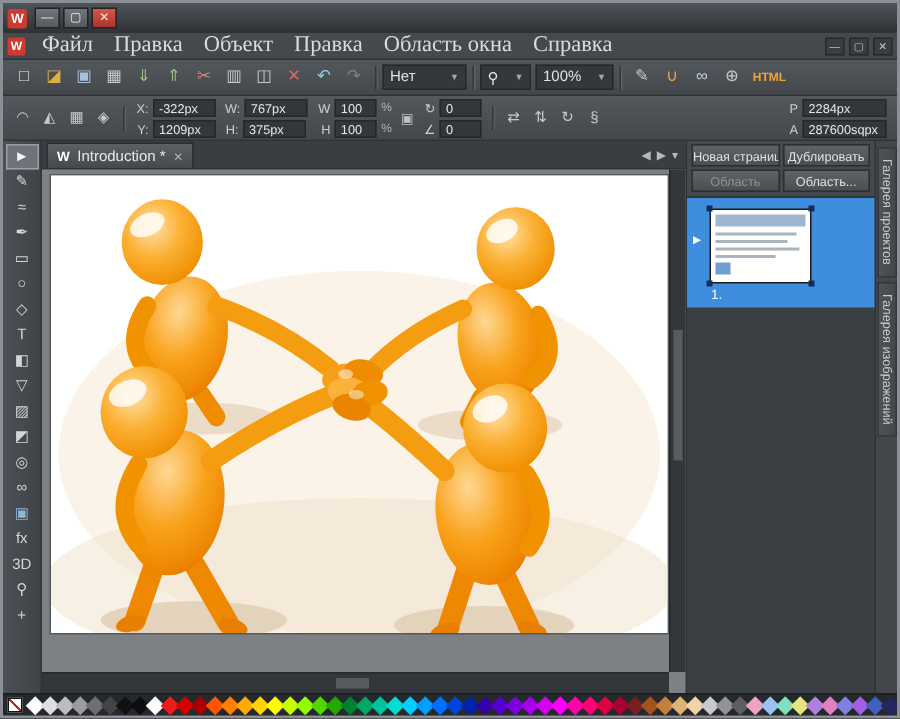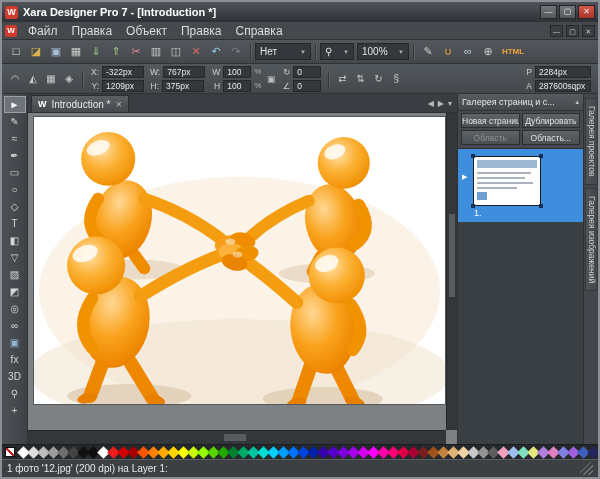--- a/index.html
+++ b/index.html
@@ -21,21 +21,21 @@
   .wbtns { display: flex; gap: 2px; }
   .wbtn { width: 17px; height: 14px; background: linear-gradient(#71777c,#54595d); border: 1px solid #212528;
     color: #f0f0f0; font-size: 8px; line-height: 12px; text-align: center; }
   .wbtn.close { background: linear-gradient(#d8564a,#a8352b); }
   
   .menubar { height: 18px; flex: 0 0 18px; background: #45494d; border-bottom: 1px solid #2e3235;
     display: flex; align-items: center; padding: 0 3px; }
   .menu-logo { width: 12px; height: 12px; background: #cf3a2e; color: #fff; font-size: 8px; font-weight: bold;
     display: grid; place-items: center; margin-right: 4px; border-radius: 2px; }
   .menus { display: flex; }
-  .mitem { color: #dcdcdc; font-size: 12px; padding: 2px 7px; cursor: default; }
+  .mitem { color: #dcdcdc; font-size: 15px; padding: 2px 7px; cursor: default; font-family: Liberation Serif, serif; }
   .doc-controls { margin-left: auto; display: flex; gap: 3px; }
   .dbtn { width: 13px; height: 12px; color: #c8c8c8; font-size: 7px; line-height: 11px; text-align: center;
     background: #3a3e42; border: 1px solid #26292c; }
   
   .tb { background: linear-gradient(#53585c,#44484c); border-bottom: 1px solid #2e3235;
     display: flex; align-items: center; padding: 0 4px; }
   .tb1 { height: 24px; flex: 0 0 24px; }
   .tb2 { height: 30px; flex: 0 0 30px; }
   .igroup { display: flex; align-items: center; }
   .tbtn { width: 20px; height: 19px; display: grid; place-items: center; background: transparent; border: 0;
@@ -130,35 +130,35 @@
     background: linear-gradient(135deg, transparent 40%, #71767a 40%, #71767a 46%, transparent 46%,
       transparent 60%, #71767a 60%, #71767a 66%, transparent 66%, transparent 80%, #71767a 80%, #71767a 86%, transparent 86%); }
 </style>
 </head>
 <body>
 
 <div class="win">
 
   <div class="titlebar">
     <span class="logo">W</span>
-    <span class="title">Xara Designer Pro 7 - [Introduction *]</span>
     <span class="wbtns">
       <button class="wbtn">—</button>
       <button class="wbtn">▢</button>
       <button class="wbtn close">✕</button>
     </span>
   </div>
 
   <div class="menubar">
     <span class="menu-logo">W</span>
     <nav class="menus">
         <span class="mitem">Файл</span>
         <span class="mitem">Правка</span>
         <span class="mitem">Объект</span>
         <span class="mitem">Правка</span>
+        <span class="mitem">Область окна</span>
         <span class="mitem">Справка</span>
       </nav>
     <span class="doc-controls">
       <button class="dbtn">—</button>
       <button class="dbtn">▢</button>
       <button class="dbtn">✕</button>
     </span>
   </div>
 
   <div class="tb tb1">
@@ -479,24 +479,20 @@
         <div class="vscroll">
             <div class="vthumb"></div>
           </div>
         <div class="hscroll">
             <div class="hthumb"></div>
           </div>
       </div>
     </div>
 
     <div class="panel">
-      <div class="p-header">
-        <span>Галерея страниц и с...</span>
-        <button class="hico">▴</button>
-      </div>
       <div class="p-btns">
           <button class="p-btn">Новая страница</button>
           <button class="p-btn">Дублировать</button>
           <button class="p-btn disabled">Область</button>
           <button class="p-btn">Область...</button>
         </div>
       <div class="gallery">
         <div class="sel-row">
           <button class="expander">▶</button>
           <div class="thumb">
@@ -583,18 +579,14 @@
       </div>
     <div class="sw-host">
         <span class="sw" style="background: rgb(224, 128, 192);"></span>
         <span class="sw" style="background: rgb(128, 128, 224);"></span>
         <span class="sw" style="background: rgb(160, 96, 224);"></span>
         <span class="sw" style="background: rgb(64, 96, 192);"></span>
         <span class="sw" style="background: rgb(37, 37, 96);"></span>
       </div>
   </div>
 
-  <div class="statusbar">
-    <span>1 фото '12.jpg' (200 dpi) на Layer 1:</span>
-    <span class="grip"></span>
-  </div>
 
 </div>
 
 </body></html>

